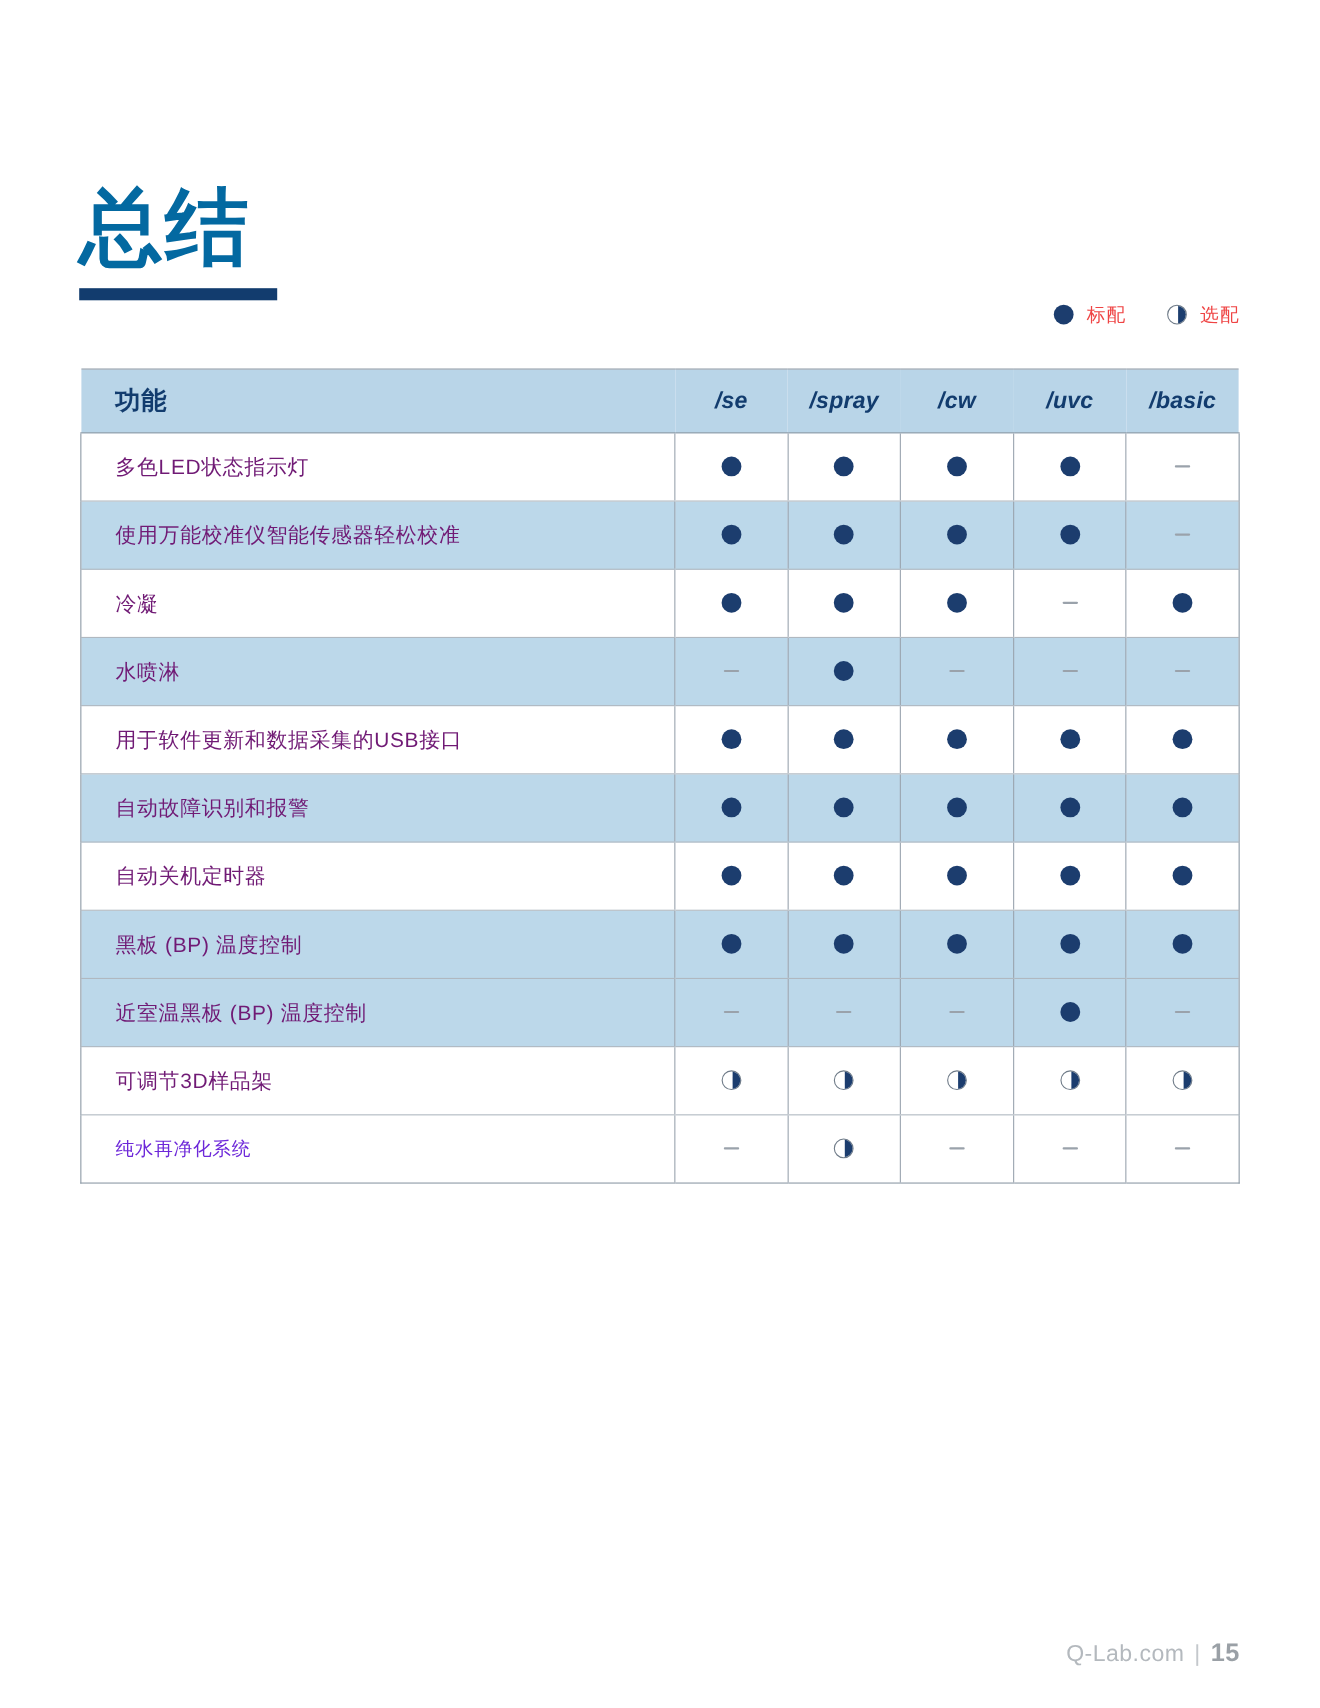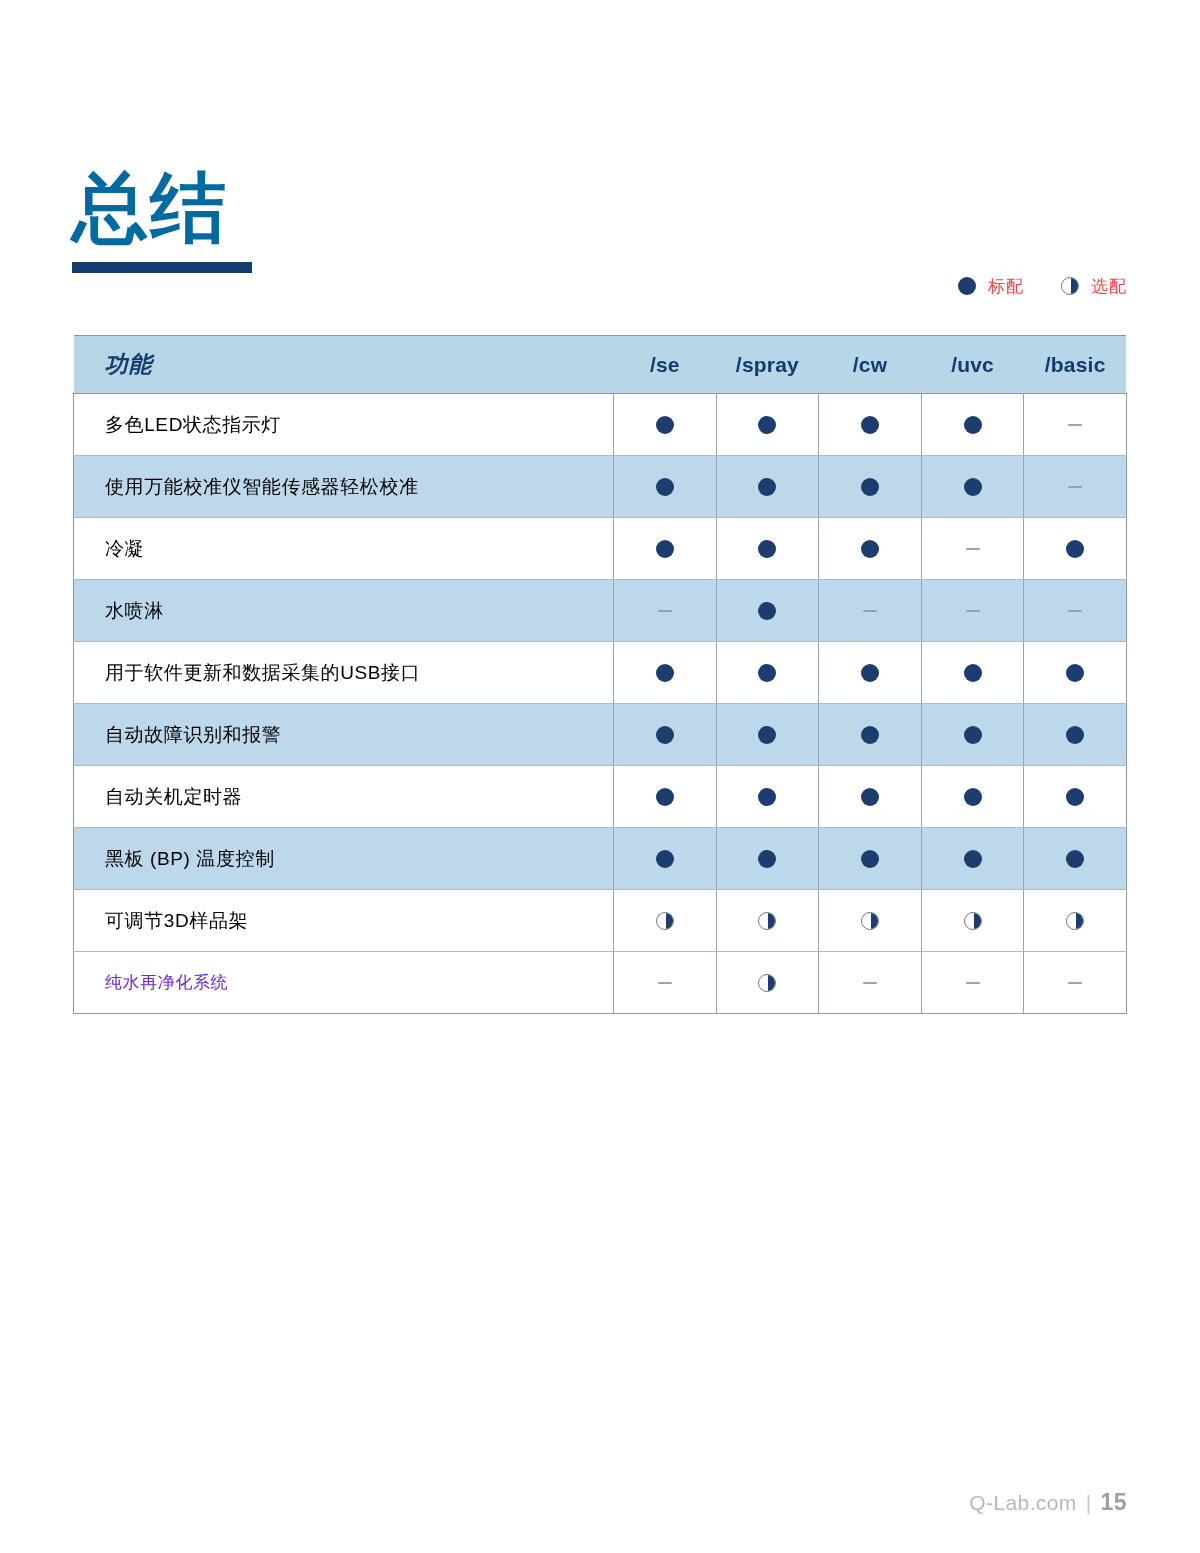--- a/index.html
+++ b/index.html
@@ -120,46 +120,46 @@
     border-top: 1.5px solid #8d9aa6;
     border-bottom: 1.5px solid #8d9aa6;
     height: 58px;
     box-sizing: border-box;
   }
   .spec-table thead th.th-feature {
     text-align: left;
     padding-left: 31px;
     font-size: 23px;
     letter-spacing: 1px;
-    font-style: italic;
   }
   .spec-table thead th.th-model {
     text-align: center;
     font-size: 21px;
     letter-spacing: 0.2px;
+    font-style: italic;
   }
 
   .spec-table tbody tr {
     height: 62px;
   }
   .spec-table tbody tr.shade td {
     background: #bcd8ea;
   }
   .spec-table tbody tr.plain td {
     background: #ffffff;
   }
   .spec-table tbody td {
     border-bottom: 1px solid #b0b8c0;
     box-sizing: border-box;
   }
   .spec-table tbody td.td-feature {
     text-align: left;
     padding-left: 31px;
     font-size: 19px;
-    color: #000000;
+    color: #701a75;
     letter-spacing: 0.6px;
     border-left: 1.5px solid #8d9aa6;
   }
   .spec-table tbody td.td-mark {
     text-align: center;
     border-left: 1px solid #9aa4ae;
   }
   .spec-table tbody td.td-mark.last {
     border-right: 1.5px solid #8d9aa6;
   }
@@ -286,20 +286,28 @@
           <td class="td-mark last"><span class="mark full"></span></td>
         </tr>
         <tr class="shade">
           <td class="td-feature">黑板 (BP) 温度控制</td>
           <td class="td-mark"><span class="mark full"></span></td>
           <td class="td-mark"><span class="mark full"></span></td>
           <td class="td-mark"><span class="mark full"></span></td>
           <td class="td-mark"><span class="mark full"></span></td>
           <td class="td-mark last"><span class="mark full"></span></td>
         </tr>
+        <tr class="shade">
+          <td class="td-feature">近室温黑板 (BP) 温度控制</td>
+          <td class="td-mark"><span class="mark none"></span></td>
+          <td class="td-mark"><span class="mark none"></span></td>
+          <td class="td-mark"><span class="mark none"></span></td>
+          <td class="td-mark"><span class="mark full"></span></td>
+          <td class="td-mark last"><span class="mark none"></span></td>
+        </tr>
         <tr class="plain">
           <td class="td-feature">可调节3D样品架</td>
           <td class="td-mark"><span class="mark half"></span></td>
           <td class="td-mark"><span class="mark half"></span></td>
           <td class="td-mark"><span class="mark half"></span></td>
           <td class="td-mark"><span class="mark half"></span></td>
           <td class="td-mark last"><span class="mark half"></span></td>
         </tr>
         <tr class="plain muted">
           <td class="td-feature">纯水再净化系统</td>

